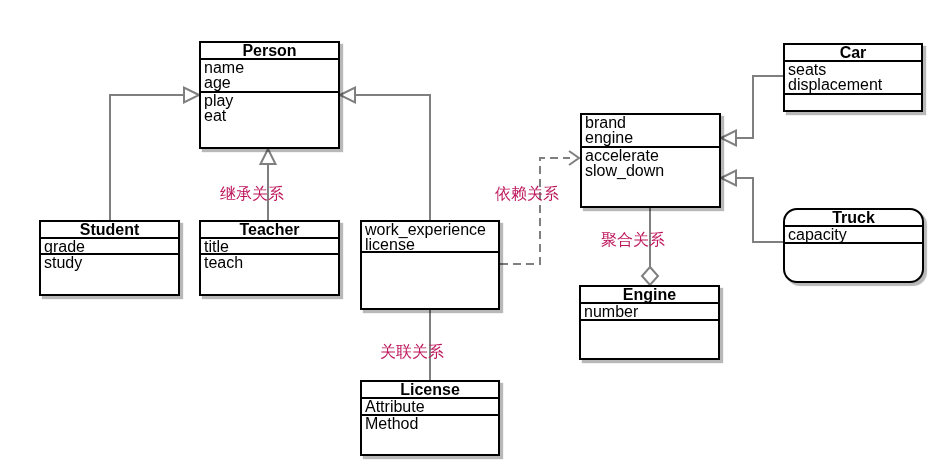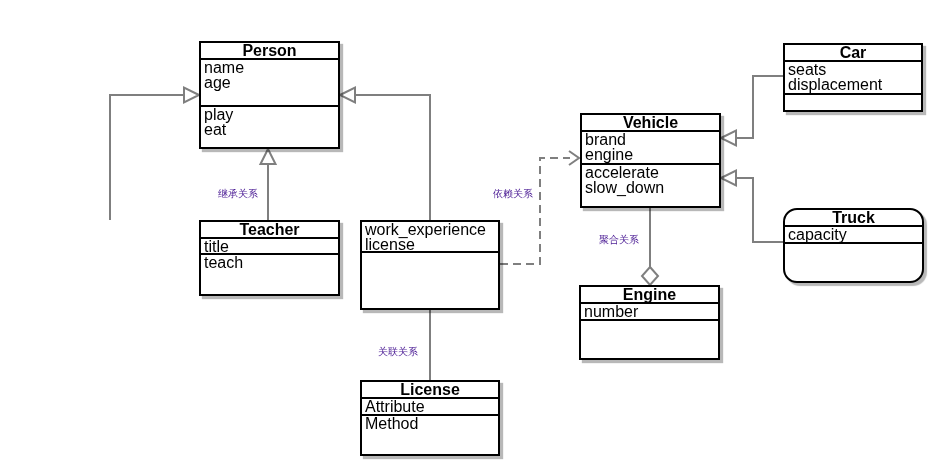--- a/index.html
+++ b/index.html
@@ -39,23 +39,24 @@
   .uml-methods{
     box-sizing:border-box;
     flex:1;
     padding:0 3px;
     line-height:15px;
     overflow:hidden;
   }
   .rel-label{
     position:absolute;
     transform:translate(-50%,-50%);
-    font-size:10px;
-    color:#4c1d95;
+    font-size:16px;
+    color:#be185d;
     white-space:nowrap;
+    margin-left:14px;
   }
 </style>
 </head>
 <body>
 
 <div id="canvas">
 
   <svg id="wires" viewBox="0 0 946 475" xmlns="http://www.w3.org/2000/svg">
     <g stroke="#7f7f7f" stroke-width="2" fill="none">
 
@@ -84,30 +85,39 @@
       <polygon points="721,178 736,170.5 736,185.5"></polygon>
 
       <polygon points="650,267 658,276 650,285 642,276"></polygon>
     </g>
 
     <polyline points="569,151 579,158 569,165" stroke="#7f7f7f" stroke-width="2" fill="none"></polyline>
   </svg>
 
   <div class="uml-class" style="left:199px;top:41px;width:141px;height:108px;">
     <div class="uml-title">Person</div>
-    <div class="uml-attrs" style="height:47px;">
+    <div class="uml-attrs" style="height:33px;">
       <div>name</div>
       <div>age</div>
     </div>
     <div class="uml-methods">
       <div>play</div>
       <div>eat</div>
     </div>
   </div>
 
+  <div class="uml-class" style="left:39px;top:220px;width:141px;height:76px;">
+    <div class="uml-title">Student</div>
+    <div class="uml-attrs" style="height:16px;">
+      <div>grade</div>
+    </div>
+    <div class="uml-methods">
+      <div>study</div>
+    </div>
+  </div>
 
   <div class="uml-class" style="left:199px;top:220px;width:141px;height:76px;">
     <div class="uml-title">Teacher</div>
     <div class="uml-attrs" style="height:16px;">
       <div>title</div>
     </div>
     <div class="uml-methods">
       <div>teach</div>
     </div>
   </div>
@@ -123,21 +133,20 @@
     <div class="uml-title">License</div>
     <div class="uml-attrs" style="height:17px;">
       <div>Attribute</div>
     </div>
     <div class="uml-methods">
       <div>Method</div>
     </div>
   </div>
 
   <div class="uml-class" style="left:580px;top:113px;width:141px;height:95px;">
-    <div class="uml-title">Vehicle</div>
     <div class="uml-attrs" style="height:33px;">
       <div>brand</div>
       <div>engine</div>
     </div>
     <div class="uml-methods">
       <div>accelerate</div>
       <div>slow_down</div>
     </div>
   </div>
 

